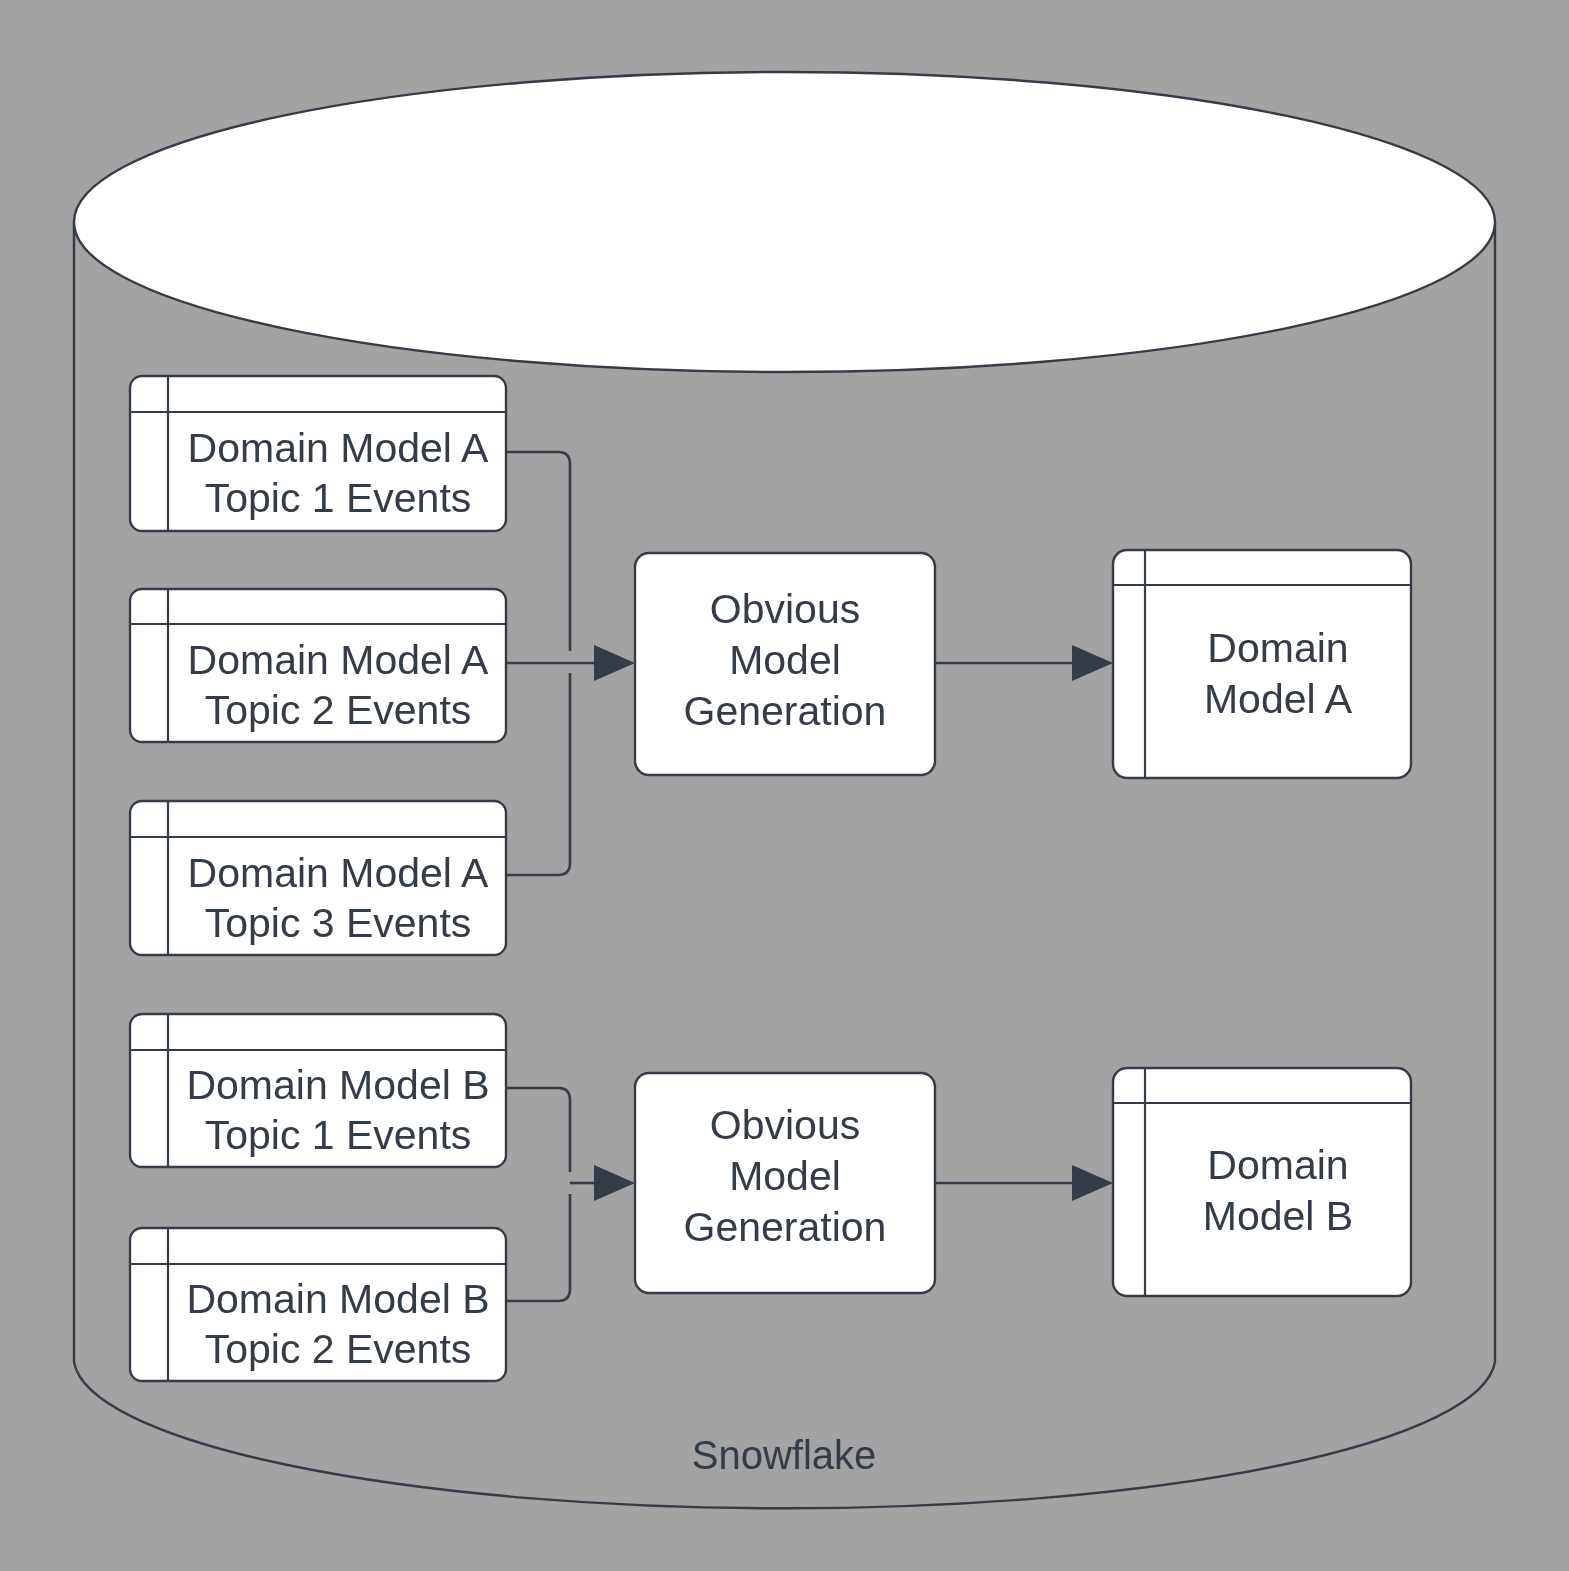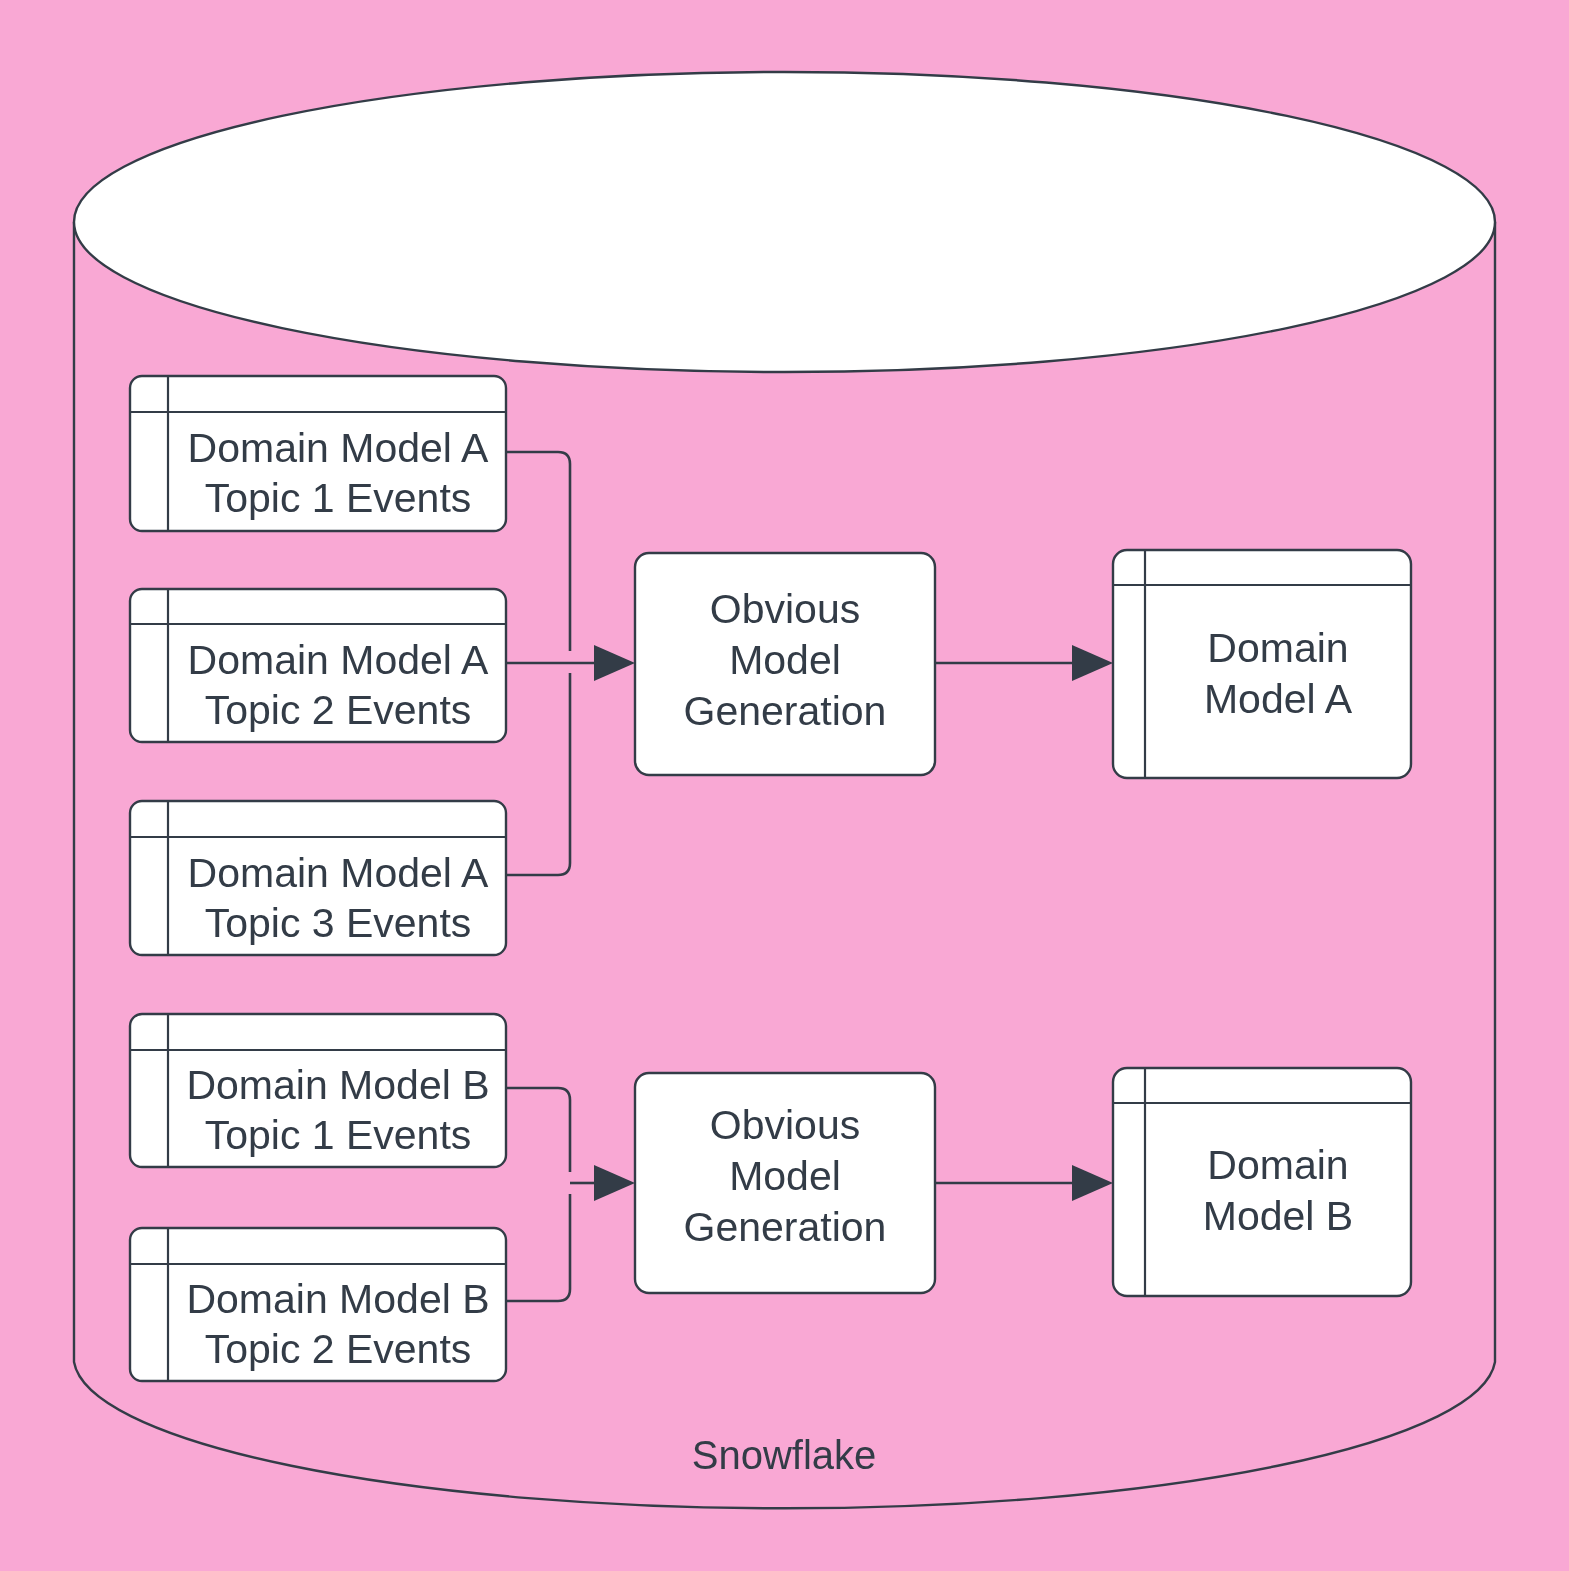--- a/index.html
+++ b/index.html
@@ -7,21 +7,21 @@
     padding: 0;
     background: #ffffff;
   }
   body {
     font-family: "Liberation Sans", sans-serif;
   }
   #canvas-wrap {
     position: relative;
     width: 1569px;
     height: 1571px;
-    background: #f9a8d4;
+    background: #a3a3a3;
     overflow: hidden;
   }
   svg#diagram {
     display: block;
     width: 1569px;
     height: 1571px;
   }
   .stroke-line {
     fill: none;
     stroke: #333c47;

